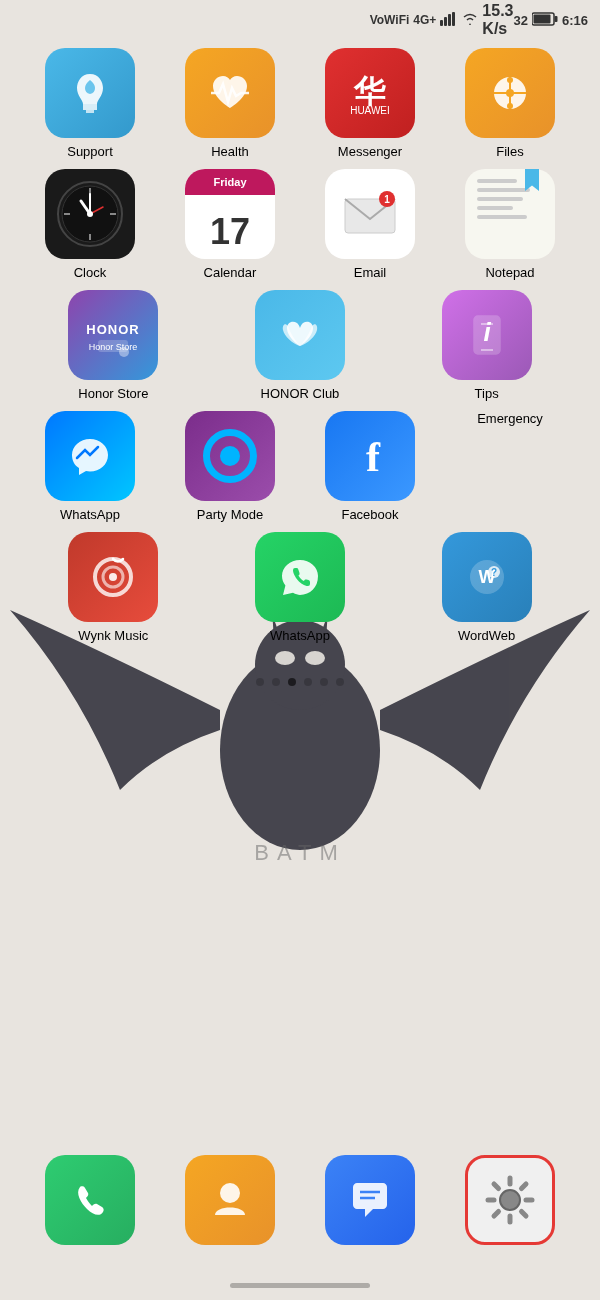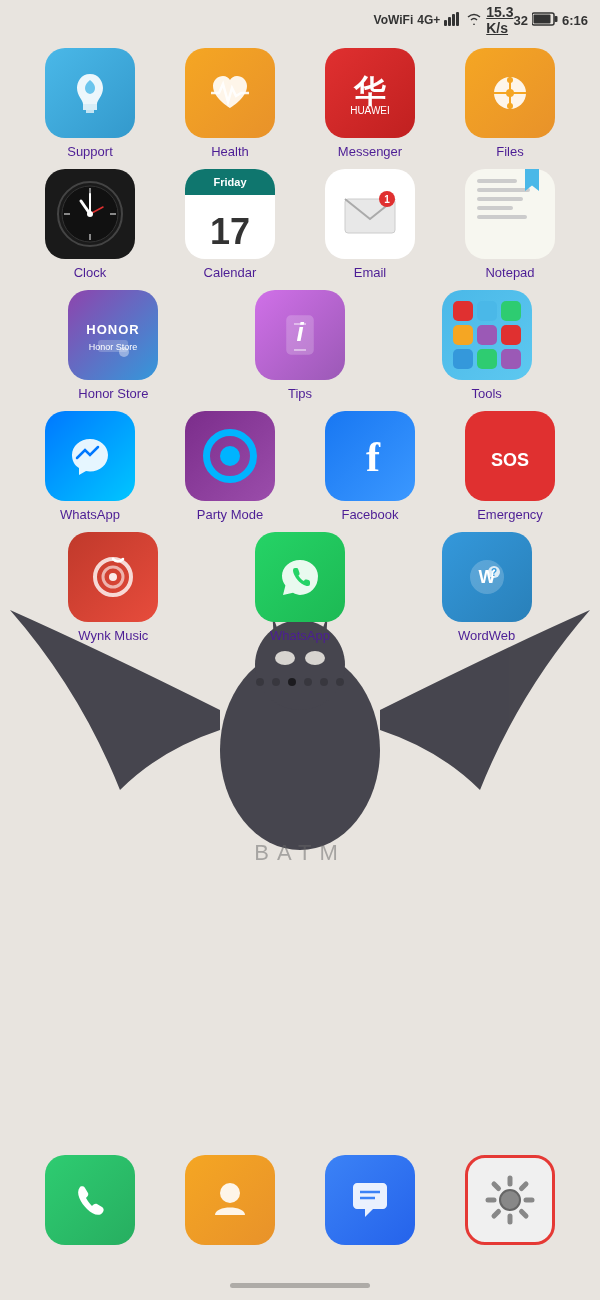--- a/index.html
+++ b/index.html
@@ -62,21 +62,21 @@
       display: flex;
       align-items: center;
       justify-content: center;
       font-size: 36px;
       margin-bottom: 6px;
       position: relative;
       overflow: hidden;
     }
     .app-label {
       font-size: 13px;
-      color: #4c1d95;
+      color: #000000;
       text-align: center;
       white-space: nowrap;
       overflow: hidden;
       text-overflow: ellipsis;
       width: 100%;
     }
 
     
     .icon-support { background: linear-gradient(135deg, #4ab8e8, #3399cc); }
     .icon-health { background: linear-gradient(135deg, #f5a623, #e8922a); }
@@ -173,21 +173,21 @@
     }
 
     
     .cal-icon {
       width: 90px;
       height: 90px;
       border-radius: 20px;
       background: white;
       overflow: hidden;
     }
-    .cal-header { background: #0f766e; height: 26px; display: flex; align-items: center; justify-content: center; font-size: 11px; color: white; font-weight: bold; }
+    .cal-header { background: #be185d; height: 26px; display: flex; align-items: center; justify-content: center; font-size: 11px; color: white; font-weight: bold; }
     .cal-body { display: flex; align-items: center; justify-content: center; height: 73px; font-size: 36px; font-weight: bold; color: #333; }
 
     
     .notepad-icon {
       width: 90px;
       height: 90px;
       border-radius: 20px;
       background: #f7f7f0;
       display: flex;
       flex-direction: column;
@@ -236,21 +236,21 @@
         <rect x="12" y="0" width="3" height="14" fill="#333" rx="1"></rect>
       </svg>
     </span>
     <span>
       <svg width="16" height="12" viewBox="0 0 16 12">
         <path d="M8 10 l1 2 l-2 0 z" fill="#333"></path>
         <path d="M5 7 Q8 4 11 7" stroke="#333" fill="none" stroke-width="1.5"></path>
         <path d="M2 4 Q8 -1 14 4" stroke="#333" fill="none" stroke-width="1.5"></path>
       </svg>
     </span>
-    <span style="font-size:14px;text-decoration:underline;">15.3<br>K/s</span>
+    <span style="font-size:16px;">15.3<br>K/s</span>
   </div>
   <div class="status-right">
     <span>32</span>
     <span>
       <svg width="26" height="14" viewBox="0 0 26 14">
         <rect x="0" y="1" width="22" height="12" rx="2" stroke="#333" fill="none" stroke-width="1.5"></rect>
         <rect x="22.5" y="4" width="3" height="6" rx="1" fill="#333"></rect>
         <rect x="1.5" y="2.5" width="17" height="9" rx="1" fill="#333"></rect>
       </svg>
     </span>
@@ -404,49 +404,44 @@
           <text x="27" y="26" text-anchor="middle" font-size="13" fill="white" font-weight="bold" letter-spacing="1">HONOR</text>
           <rect x="12" y="32" width="30" height="12" rx="3" fill="white" opacity="0.2"></rect>
           <text x="27" y="42" text-anchor="middle" font-size="9" fill="white">Honor Store</text>
 
           <circle cx="38" cy="44" r="5" fill="white" opacity="0.4"></circle>
         </svg>
       </div>
       <span class="app-label">Honor Store</span>
     </div>
 
+    <div class="app-item">
+      <div class="app-icon icon-honorclub">
+        <svg class="svg-icon" viewBox="0 0 54 54" fill="none">
+
+          <path d="M27 38 C27 38 14 30 14 20 C14 15 19 12 24 15 C25 16 26 17 27 20 C28 17 29 16 30 15 C35 12 40 15 40 20 C40 30 27 38 27 38Z" fill="white" opacity="0.9"></path>
+          <path d="M27 38 C27 38 18 28 15 18 C12 14 9 17 10 22 C11 28 20 36 27 38Z" fill="white" opacity="0.7"></path>
+          <path d="M27 38 C27 38 36 28 39 18 C42 14 45 17 44 22 C43 28 34 36 27 38Z" fill="white" opacity="0.7"></path>
+        </svg>
+      </div>
+      <span class="app-label">HONOR Club</span>
+    </div>
 
     <div class="app-item">
       <div class="app-icon icon-tips">
         <svg class="svg-icon" viewBox="0 0 54 54" fill="none">
           <rect x="14" y="8" width="26" height="38" rx="4" fill="white" opacity="0.2" stroke="white" stroke-width="1.5"></rect>
           <text x="27" y="33" text-anchor="middle" font-size="26" fill="white" font-style="italic" font-weight="bold">i</text>
           <line x1="21" y1="16" x2="33" y2="16" stroke="white" stroke-width="1.5" opacity="0.6"></line>
           <line x1="21" y1="42" x2="33" y2="42" stroke="white" stroke-width="1.5" opacity="0.6"></line>
         </svg>
       </div>
       <span class="app-label">Tips</span>
     </div>
 
-    <div class="app-item">
-      <div class="app-icon icon-tools">
-        <div class="tools-grid">
-          <div class="tool-cell" style="background:#e03030;"></div>
-          <div class="tool-cell" style="background:#4ab8e8;"></div>
-          <div class="tool-cell" style="background:#2ecc71;"></div>
-          <div class="tool-cell" style="background:#f5a623;"></div>
-          <div class="tool-cell" style="background:#9b59b6;"></div>
-          <div class="tool-cell" style="background:#e03030;"></div>
-          <div class="tool-cell" style="background:#3498db;"></div>
-          <div class="tool-cell" style="background:#2ecc71;"></div>
-          <div class="tool-cell" style="background:#9b59b6;"></div>
-        </div>
-      </div>
-      <span class="app-label">Tools</span>
-    </div>
   </div>
 
   <div class="app-row">
     <div class="app-item">
       <div class="app-icon icon-messenger">
         <svg class="svg-icon" viewBox="0 0 54 54" fill="none">
           <path d="M27 10 C17 10 9 17 9 26 C9 31 11 36 16 39 L16 46 L23 42 C24.3 42.3 25.6 42.5 27 42.5 C37 42.5 45 35.5 45 26 C45 17 37 10 27 10Z" fill="white" opacity="0.9"></path>
           <path d="M14 29 L22 21 L27 26 L35 18" stroke="#0078ff" stroke-width="2.5" fill="none" stroke-linecap="round"></path>
         </svg>
       </div>
@@ -465,25 +460,20 @@
     <div class="app-item">
       <div class="app-icon icon-facebook">
         <svg class="svg-icon" viewBox="0 0 54 54" fill="none">
           <text x="30" y="42" text-anchor="middle" font-size="42" fill="white" font-weight="bold" font-family="serif">f</text>
         </svg>
       </div>
       <span class="app-label">Facebook</span>
     </div>
 
     <div class="app-item">
-      <div class="app-icon icon-emergency">
-        <svg class="svg-icon" viewBox="0 0 54 54" fill="none">
-          <text x="27" y="37" text-anchor="middle" font-size="18" fill="white" font-weight="bold">SOS</text>
-        </svg>
-      </div>
       <span class="app-label">Emergency</span>
     </div>
   </div>
 
   <div class="app-row">
     <div class="app-item">
       <div class="app-icon icon-wynkmusic">
         <svg class="svg-icon" viewBox="0 0 54 54" fill="none">
           <circle cx="27" cy="27" r="18" fill="none" stroke="white" stroke-width="4" opacity="0.8"></circle>
           <circle cx="27" cy="27" r="10" fill="none" stroke="white" stroke-width="3" opacity="0.6"></circle>

